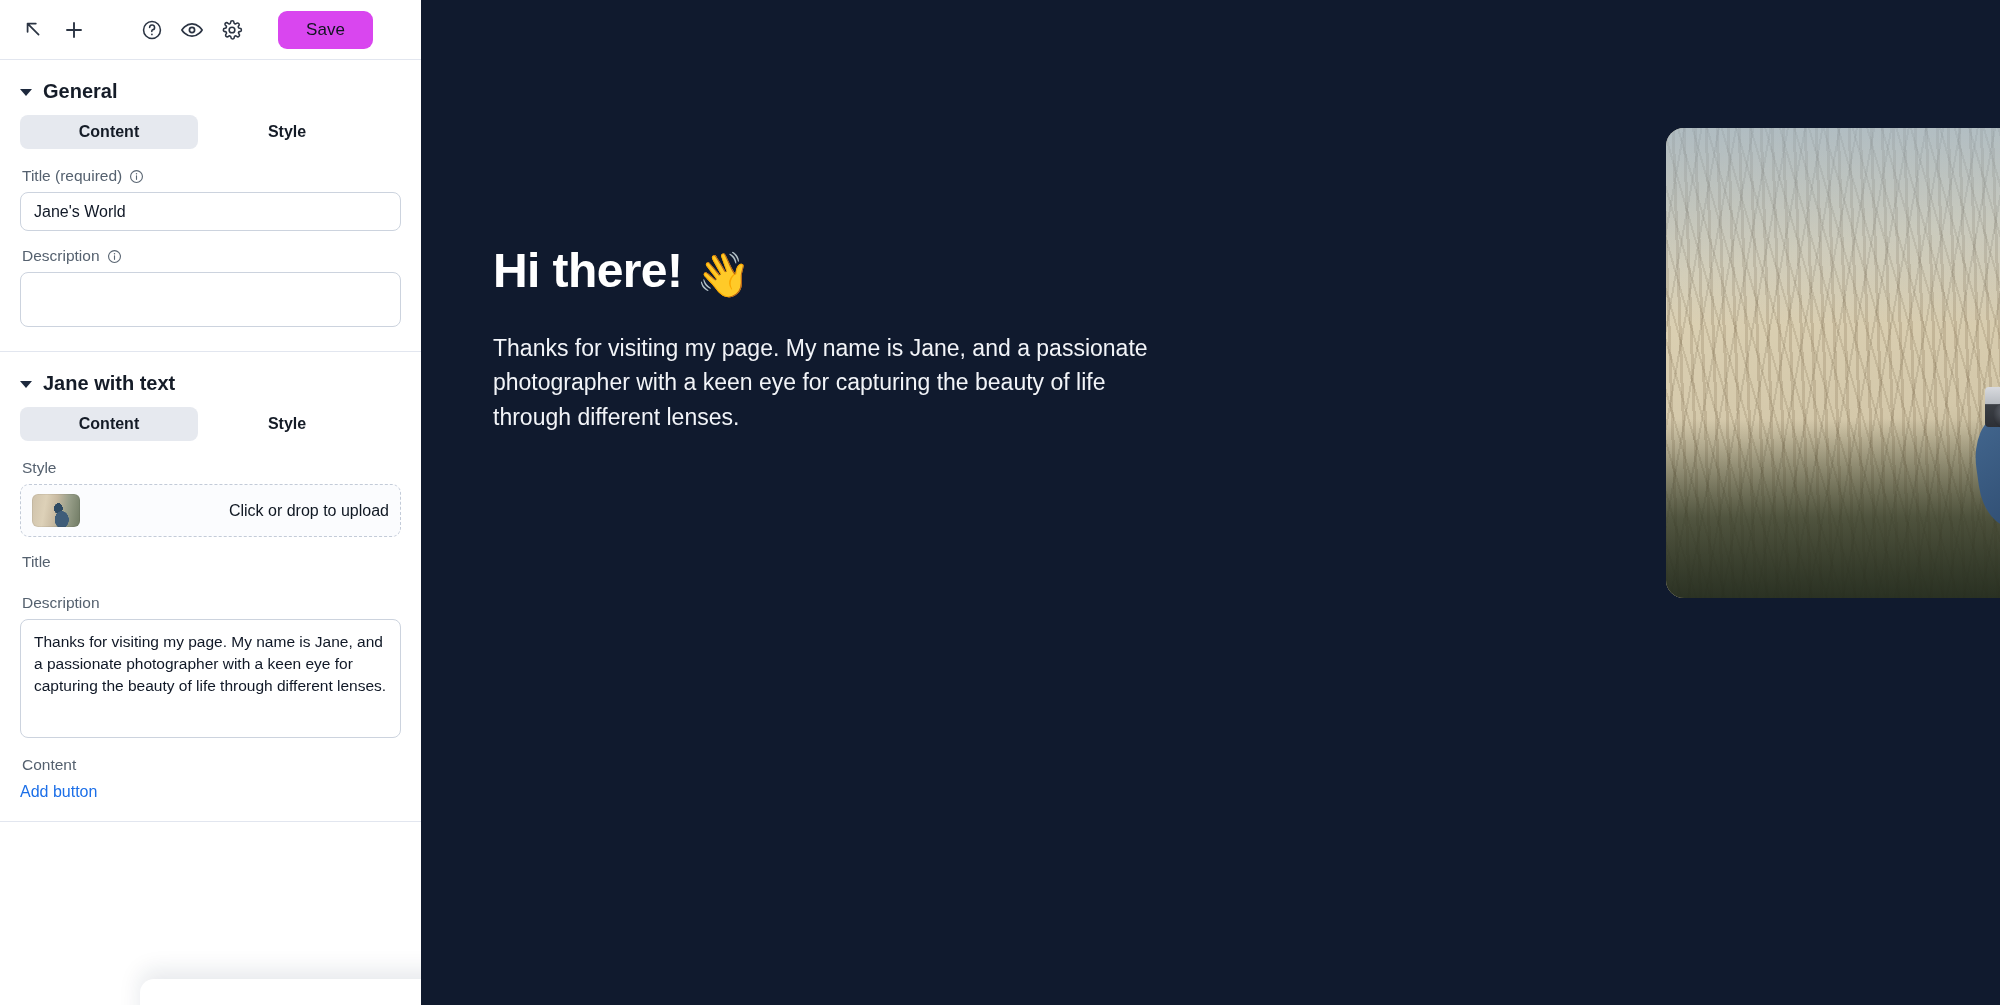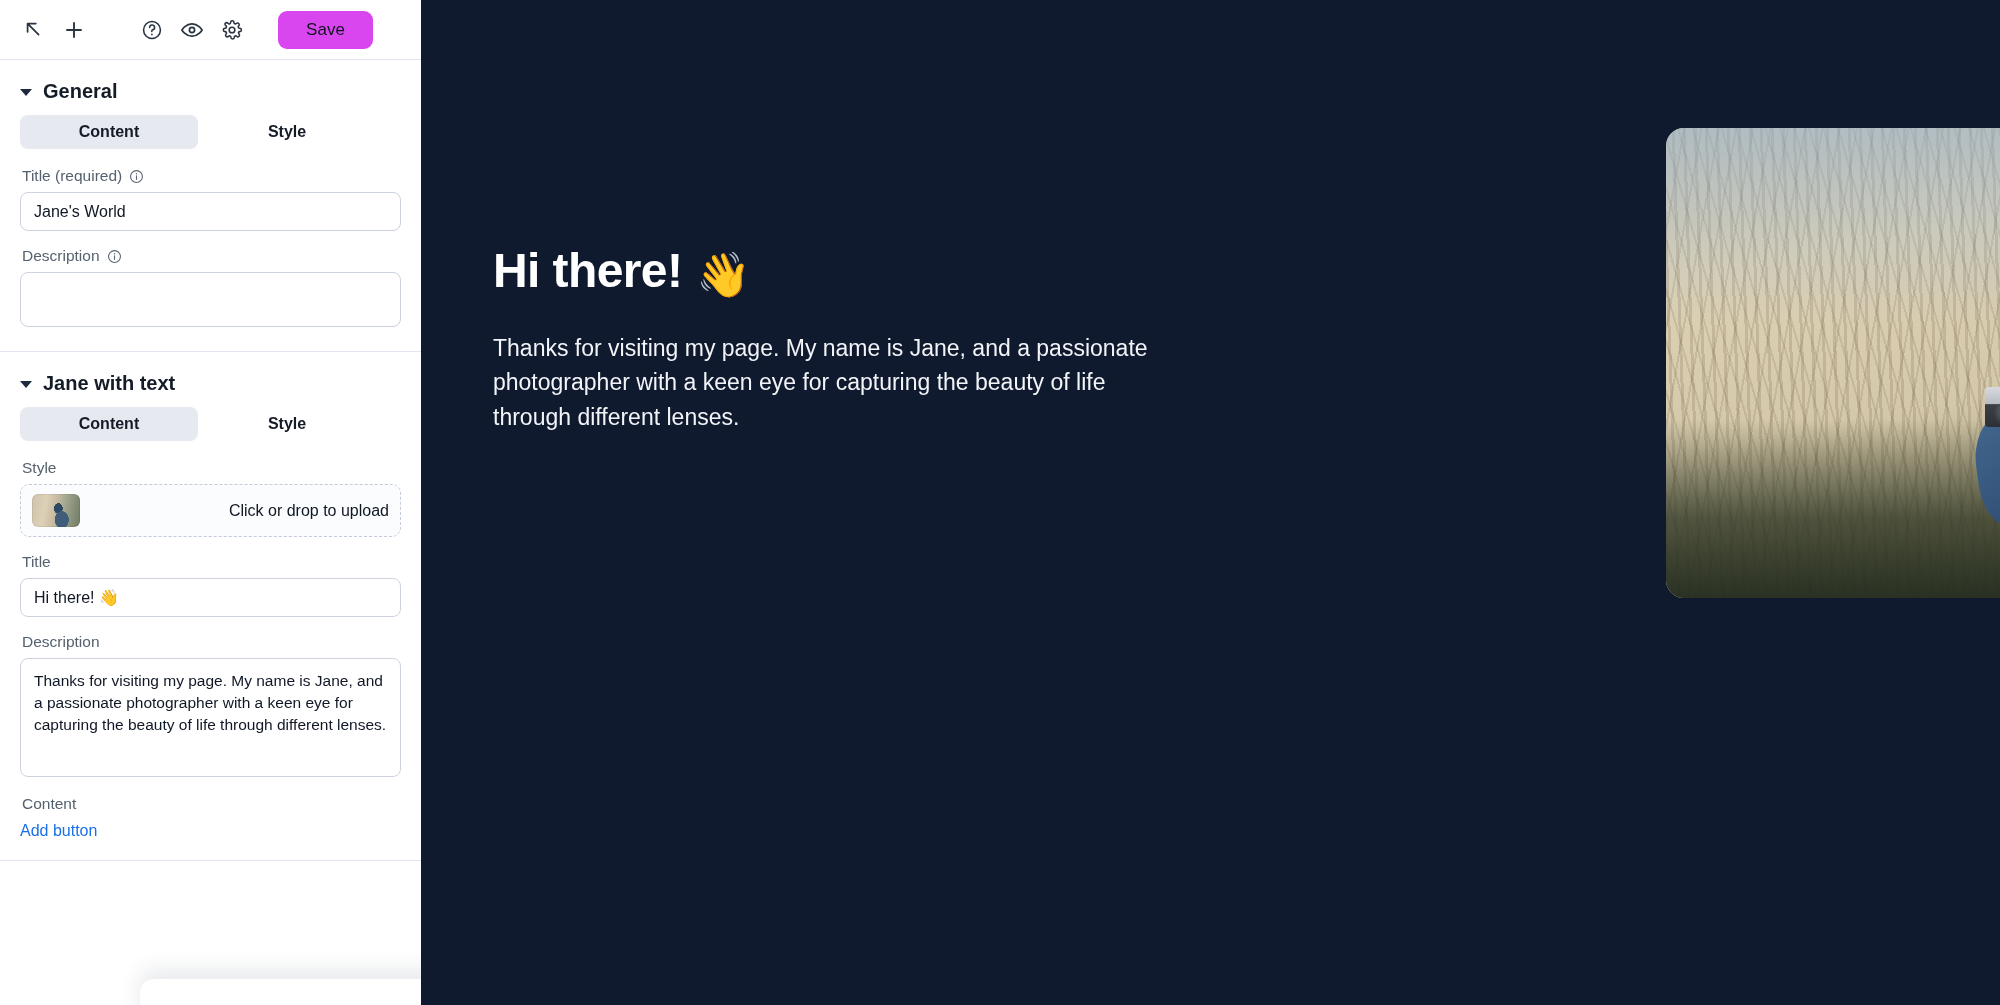--- a/index.html
+++ b/index.html
@@ -251,21 +251,20 @@
         <div class="dropzone">
           <span class="thumb"></span>
           <span class="dz-text">Click or drop to upload</span>
         </div>
 
         <div class="spacer-16"></div>
 
         <div class="field-label">
           <span>Title</span>
         </div>
-        <input class="text-input" value="Hi there! 👋" style="">
 
         <div class="spacer-16"></div>
 
         <div class="field-label">
           <span>Description</span>
         </div>
         <textarea class="text-area desc-filled" style="">Thanks for visiting my page. My name is Jane, and a passionate photographer with a keen eye for capturing the beauty of life through different lenses.</textarea>
 
         <div class="spacer-14"></div>
 

